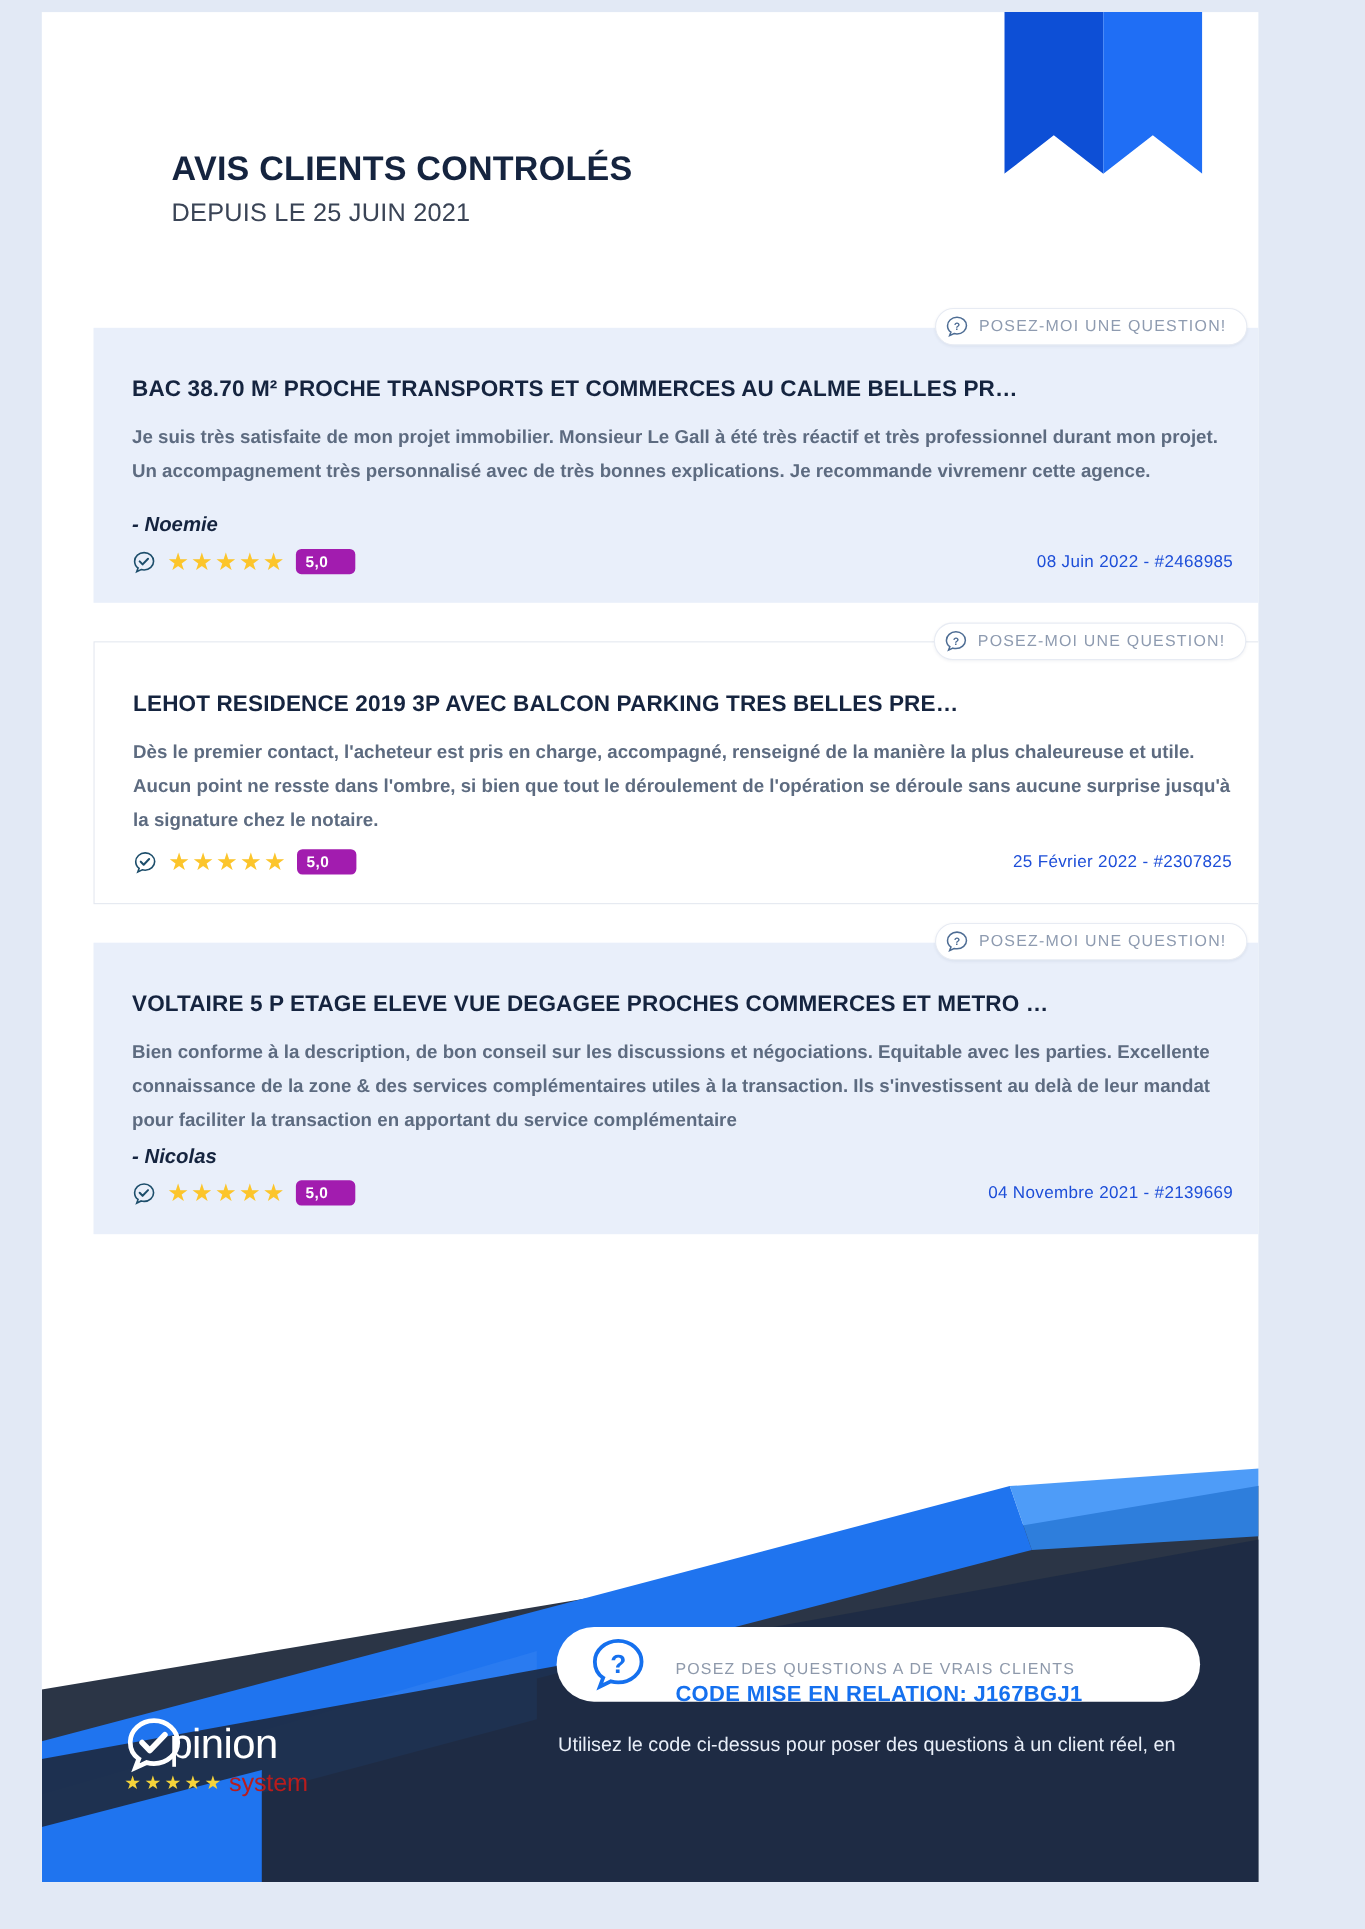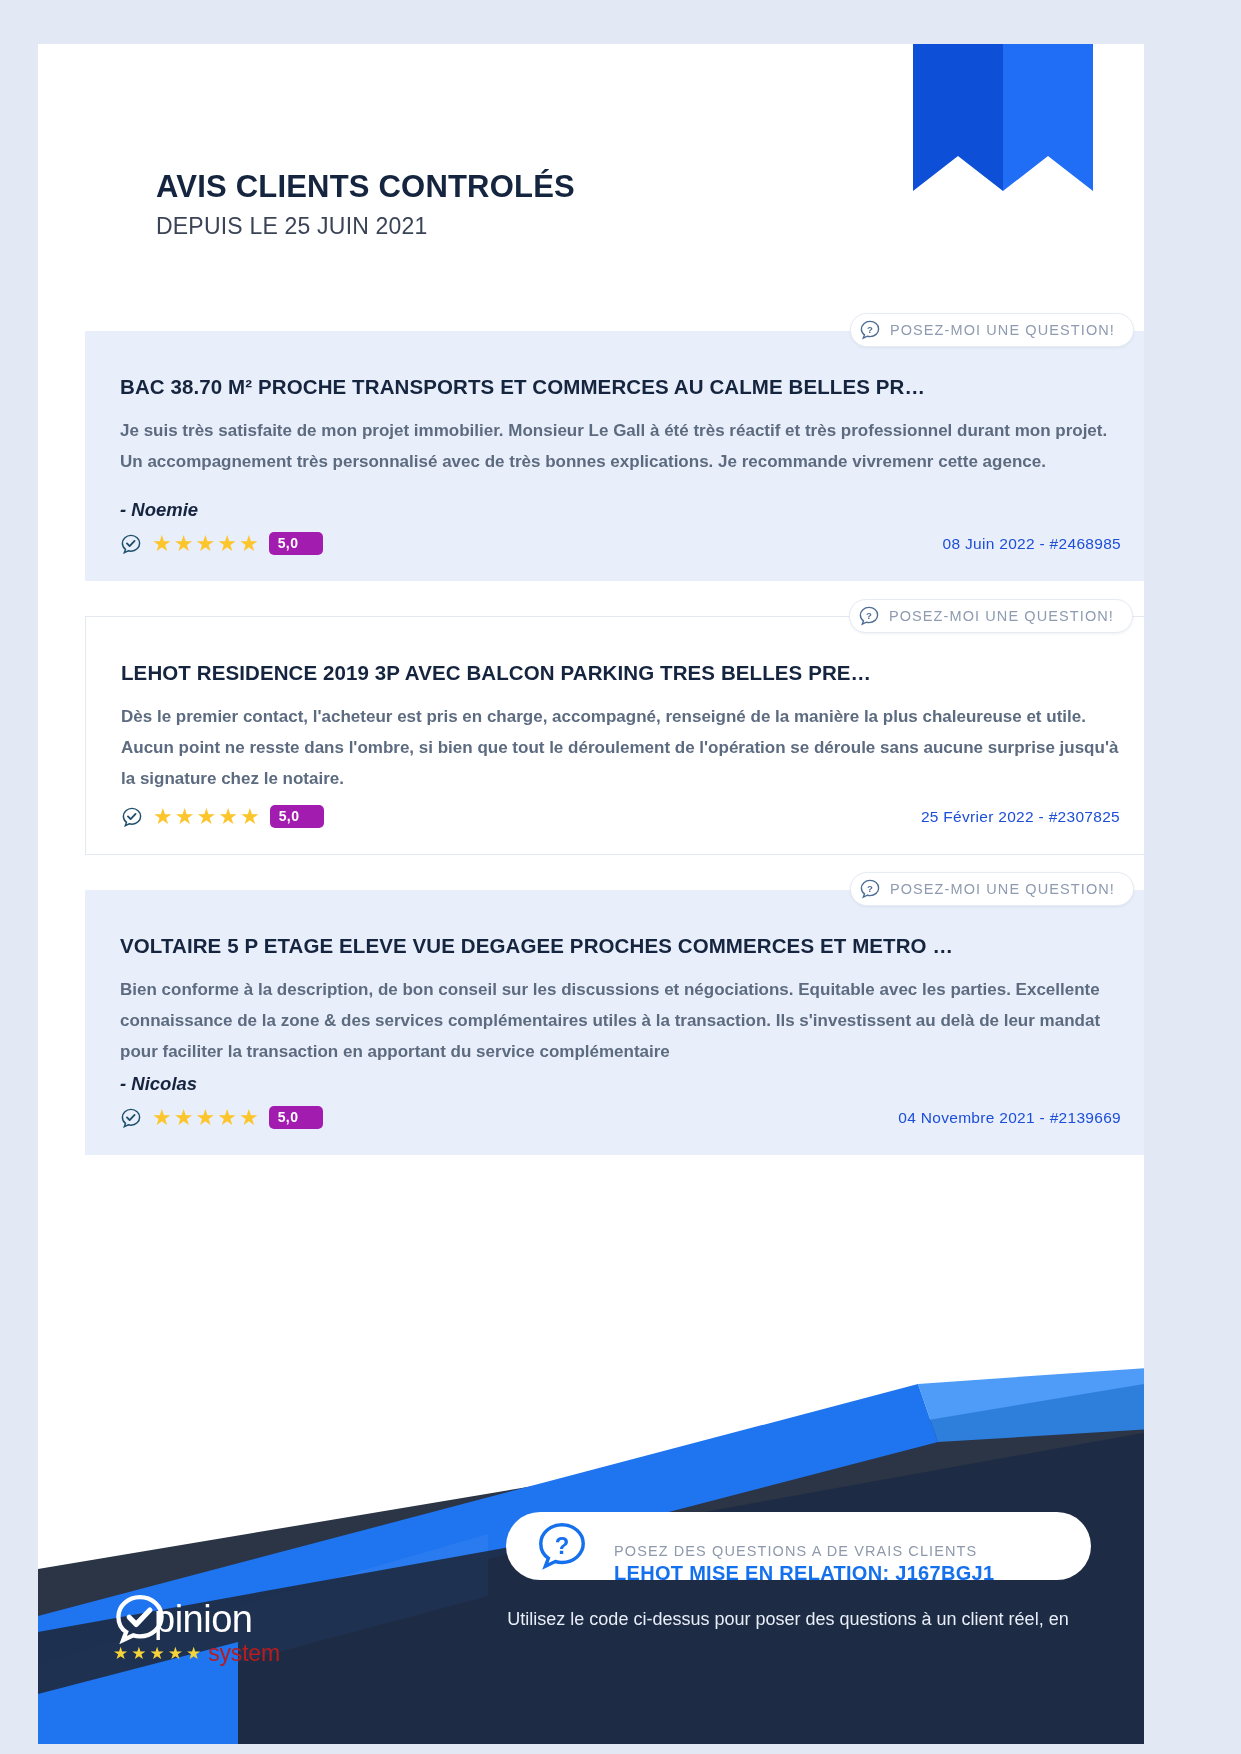--- a/index.html
+++ b/index.html
@@ -12,21 +12,21 @@
   .page {
     position: relative;
     width: 1241px;
     height: 1754px;
     background: #e2e9f5;
     overflow: hidden;
   }
   .sheet {
     position: absolute;
     left: 38px;
-    top: 44px;
+    top: 11px;
     width: 1106px;
     height: 1700px;
     background: #ffffff;
     overflow: hidden;
   }
 
   
   .ribbon {
     position: absolute;
     left: 875px;
@@ -328,21 +328,21 @@
         <polygon points="0,330 200,278 200,380 0,380" fill="#1f74ef"></polygon>
       </svg>
 
       <div class="cta">
         <svg width="52" height="52" viewBox="0 0 24 24">
           <path d="M12 2.2c5.4 0 9.8 3.9 9.8 8.7s-4.4 8.7-9.8 8.7c-1.1 0-2.1-.15-3.1-.44l-4.6 2.2 1.4-3.7C3.3 16.1 2.2 13.7 2.2 10.9c0-4.8 4.4-8.7 9.8-8.7z" fill="none" stroke="#1570ee" stroke-width="1.6"></path>
           <text x="12" y="15.6" font-size="11" font-weight="bold" fill="#1570ee" text-anchor="middle" font-family="Liberation Sans, sans-serif">?</text>
         </svg>
         <div class="cta-text">
           <div class="l1">POSEZ DES QUESTIONS A DE VRAIS CLIENTS</div>
-          <div class="l2">LEHOT MISE EN RELATION: J167BGJ1</div>
+          <div class="l2">CODE MISE EN RELATION: J167BGJ1</div>
         </div>
       </div>
 
       <div class="foot-note">
         <div>Utilisez le code ci-dessus pour poser des questions à un client réel, en</div>
       </div>
 
       <div class="logo">
         <div class="logo-row">
           <svg width="54" height="54" viewBox="0 0 24 24">

